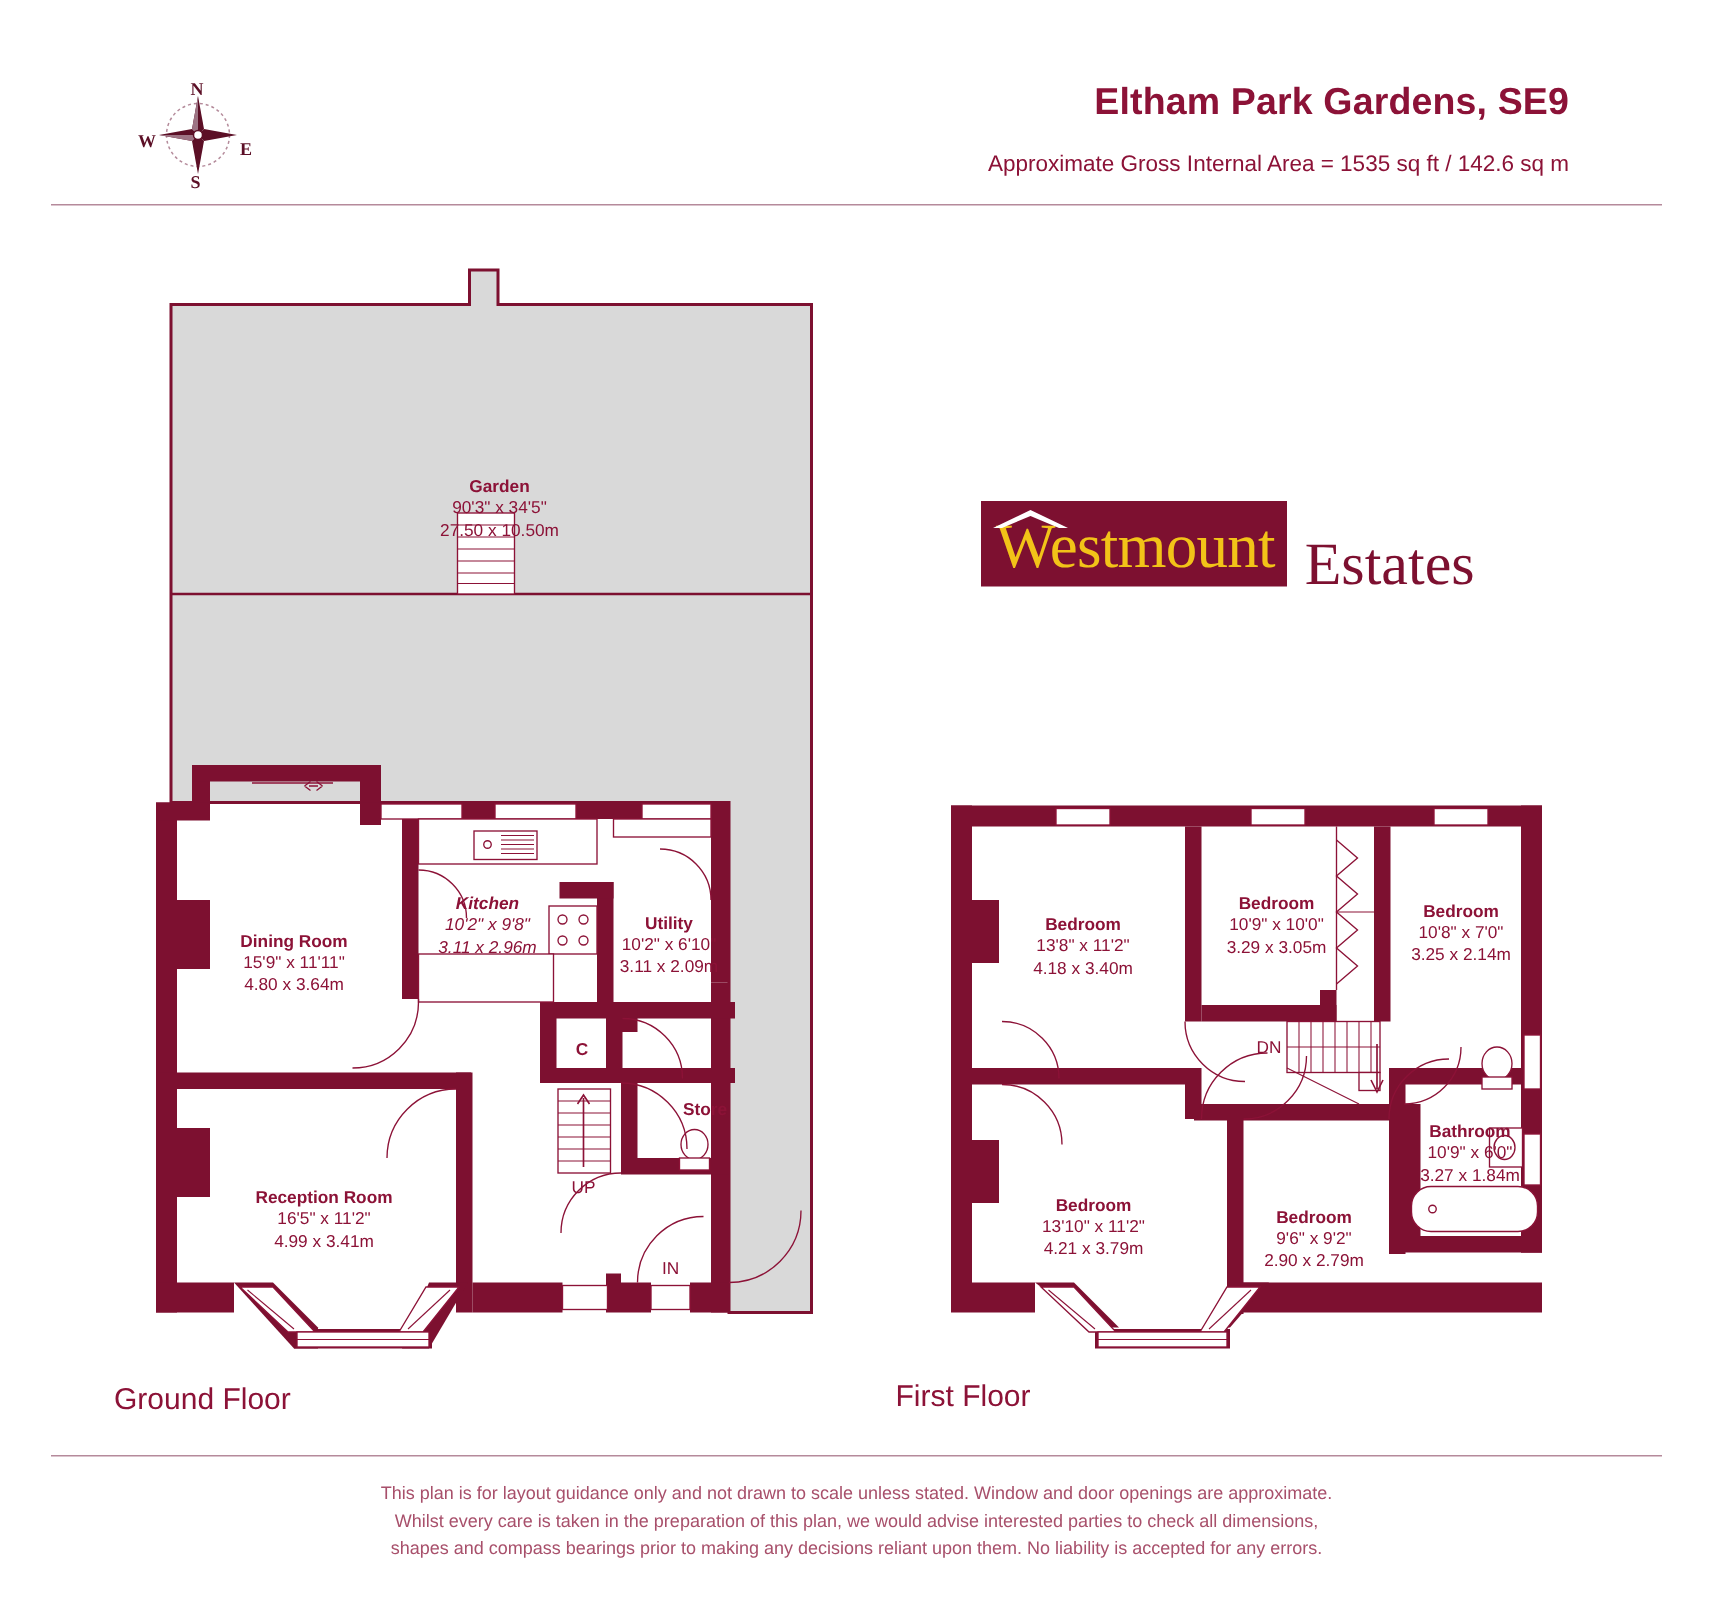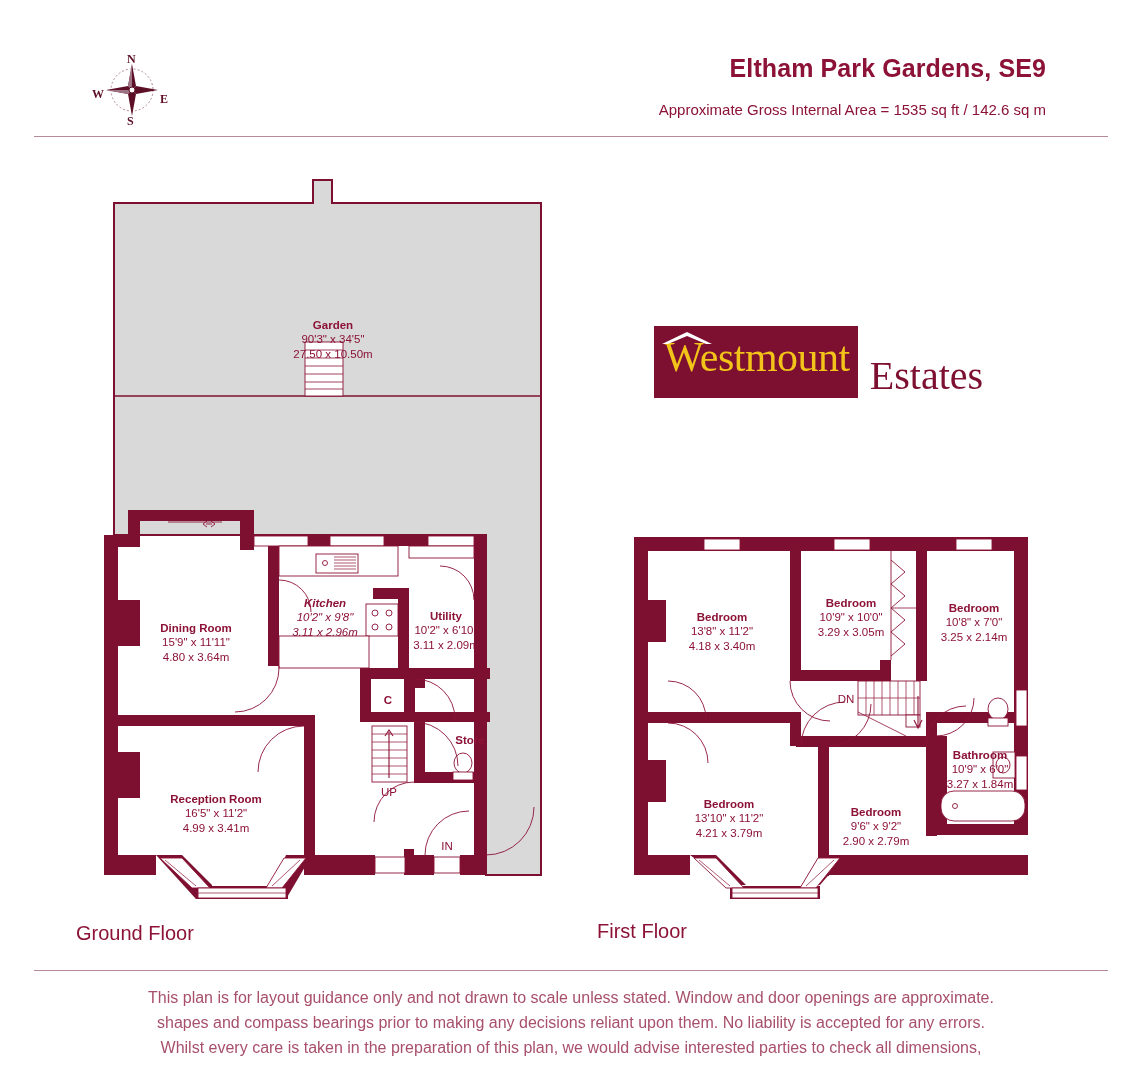--- a/index.html
+++ b/index.html
@@ -75,21 +75,21 @@
     position: absolute;
     left: 654px;
     top: 334px;
     display: flex;
     align-items: center;
     height: 56px;
   }
   .logo-box {
     background: #7d1030;
     height: 56px;
-    padding: 0 8px 16px 10px;
+    padding: 0 8px 1px 10px;
     display: flex;
     align-items: flex-end;
     position: relative;
   }
   .logo-word {
     font-family: "Liberation Serif", serif;
     font-size: 42px;
     color: #f2c318;
     line-height: 50px;
     letter-spacing: -0.5px;
@@ -162,21 +162,21 @@
   .fc-ground { left: 76px; top: 922px; }
   .fc-first { left: 597px; top: 920px; }
 
   
   .footer {
     position: absolute;
     left: 0;
     right: 0;
     top: 986px;
     text-align: center;
-    font-size: 16px;
+    font-size: 12px;
     color: #a8506b;
     line-height: 1.55;
   }
 </style>
 </head>
 <body>
 
 <div class="page">
 
   <div class="compass">
@@ -528,17 +528,17 @@
     </div>
 
     <span class="plain-label" style="left:846px; top:693px;">DN</span>
   </div>
 
   <div class="floor-caption fc-ground">Ground Floor</div>
   <div class="floor-caption fc-first">First Floor</div>
 
   <div class="footer">
     <div>This plan is for layout guidance only and not drawn to scale unless stated. Window and door openings are approximate.</div>
+    <div>Whilst every care is taken in the preparation of this plan, we would advise interested parties to check all dimensions,</div>
     <div>shapes and compass bearings prior to making any decisions reliant upon them. No liability is accepted for any errors.</div>
-    <div>Whilst every care is taken in the preparation of this plan, we would advise interested parties to check all dimensions,</div>
   </div>
 
 </div>
 
 </body></html>

